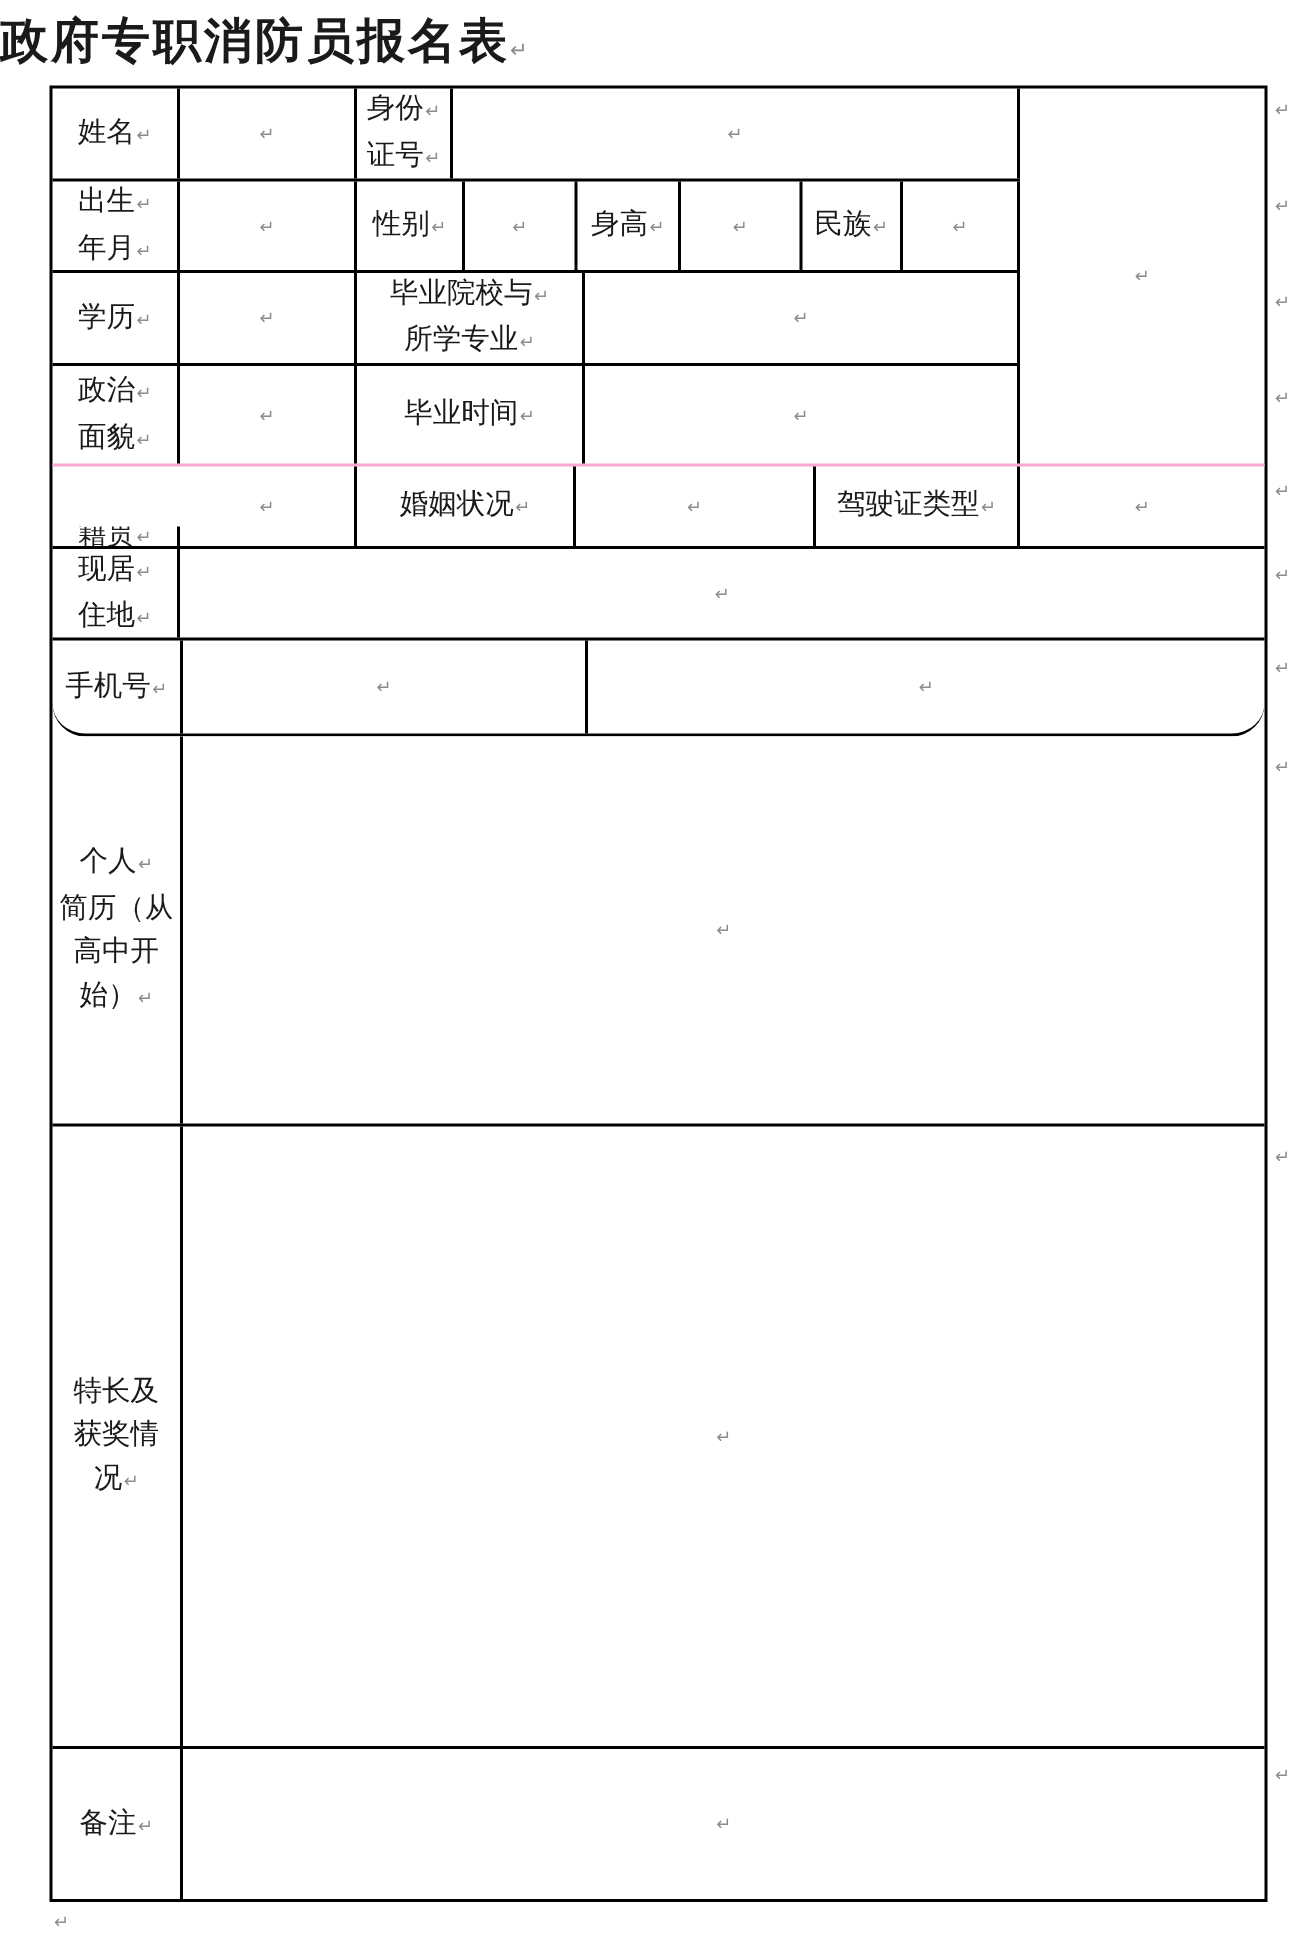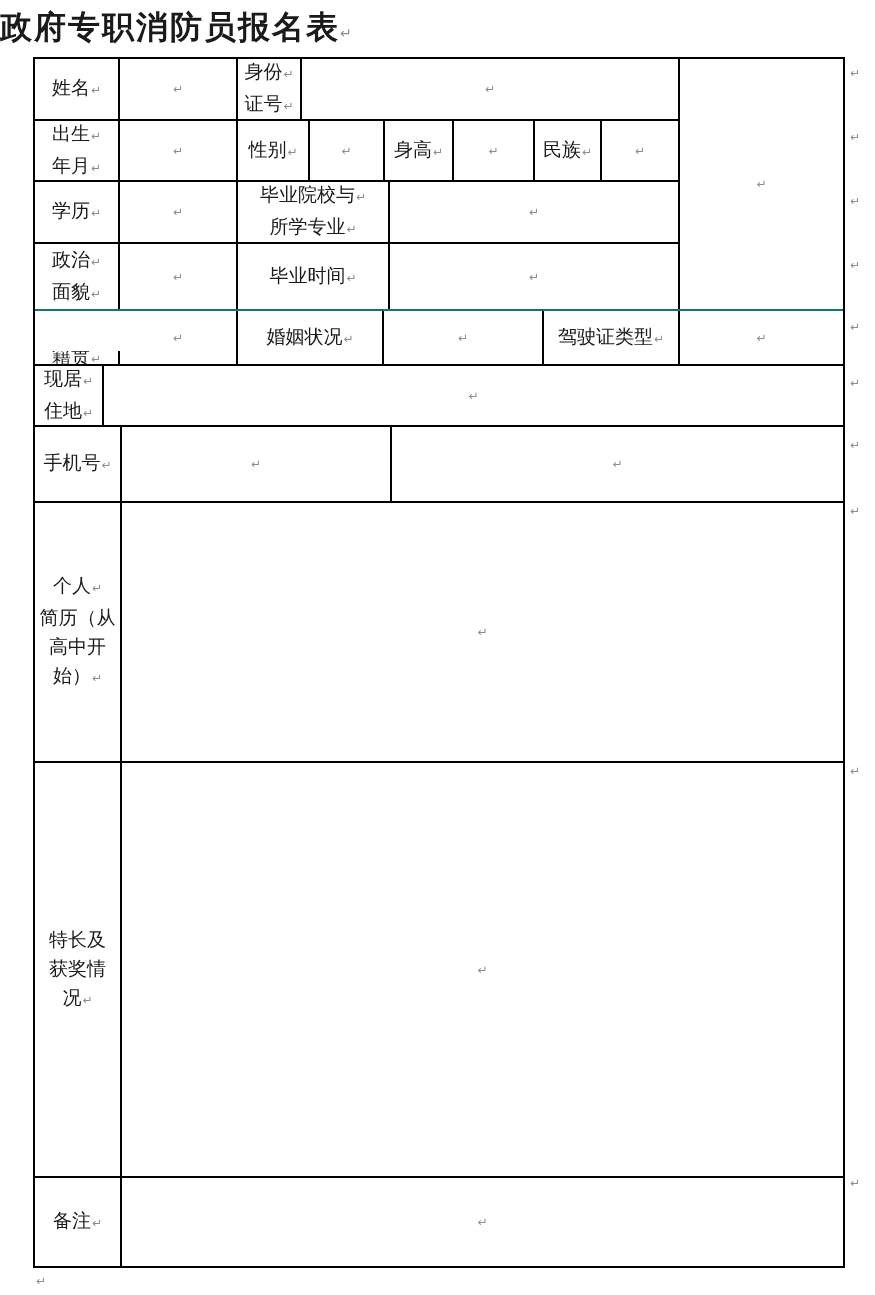--- a/index.html
+++ b/index.html
@@ -44,21 +44,21 @@
   .br { border-right: 2px solid #000; }
   .cell {
     display: flex;
     align-items: center;
     justify-content: center;
     text-align: center;
     overflow: hidden;
   }
   .lbl { flex-direction: column; line-height: 29px; }
   .lbl-line { white-space: nowrap; }
-  .top-section { display: flex; height: 252px; border-bottom: 2px solid #0f766e; }
+  .top-section { display: flex; height: 252px; border-bottom: 2px solid #f9a8d4; }
   .left-rows { width: 645px; display: flex; flex-direction: column; }
   .photo-cell { flex: 1; display: flex; align-items: center; justify-content: center; }
   .grow { flex: 1; }
   .edge-mark { position: absolute; }
 </style>
 </head>
 <body>
 
 <div class="page">
 
@@ -169,30 +169,30 @@
       </div>
       <div class="cell lbl br" style="width:136px;">
         <div class="lbl-line"><span>驾驶证类型</span><span class="mark">↵</span></div>
       </div>
       <div class="cell grow">
         <span class="mark">↵</span>
       </div>
     </div>
 
     <div class="trow bb" style="height:61px;">
-      <div class="cell lbl br" style="width:69px;">
+      <div class="cell lbl br" style="width:85px;">
         <div class="lbl-line"><span>现居</span><span class="mark">↵</span></div>
         <div class="lbl-line"><span>住地</span><span class="mark">↵</span></div>
       </div>
       <div class="cell grow">
         <span class="mark">↵</span>
       </div>
     </div>
 
-    <div class="trow bb" style="height:76px;">
+    <div class="trow bb" style="height:64px;border-radius:22px;">
       <div class="cell lbl br" style="width:87px;">
         <div class="lbl-line"><span>手机号</span><span class="mark">↵</span></div>
       </div>
       <div class="cell br" style="width:270px;">
         <span class="mark">↵</span>
       </div>
       <div class="cell grow">
         <span class="mark">↵</span>
       </div>
     </div>

